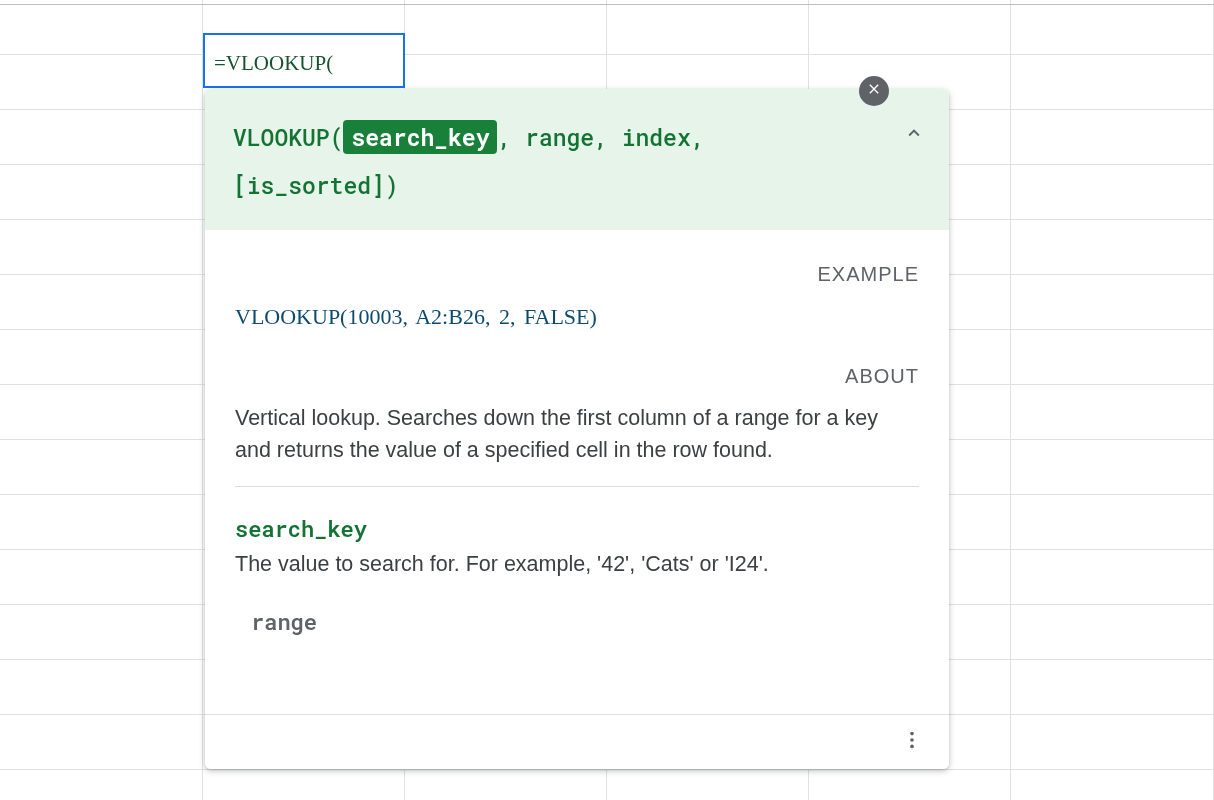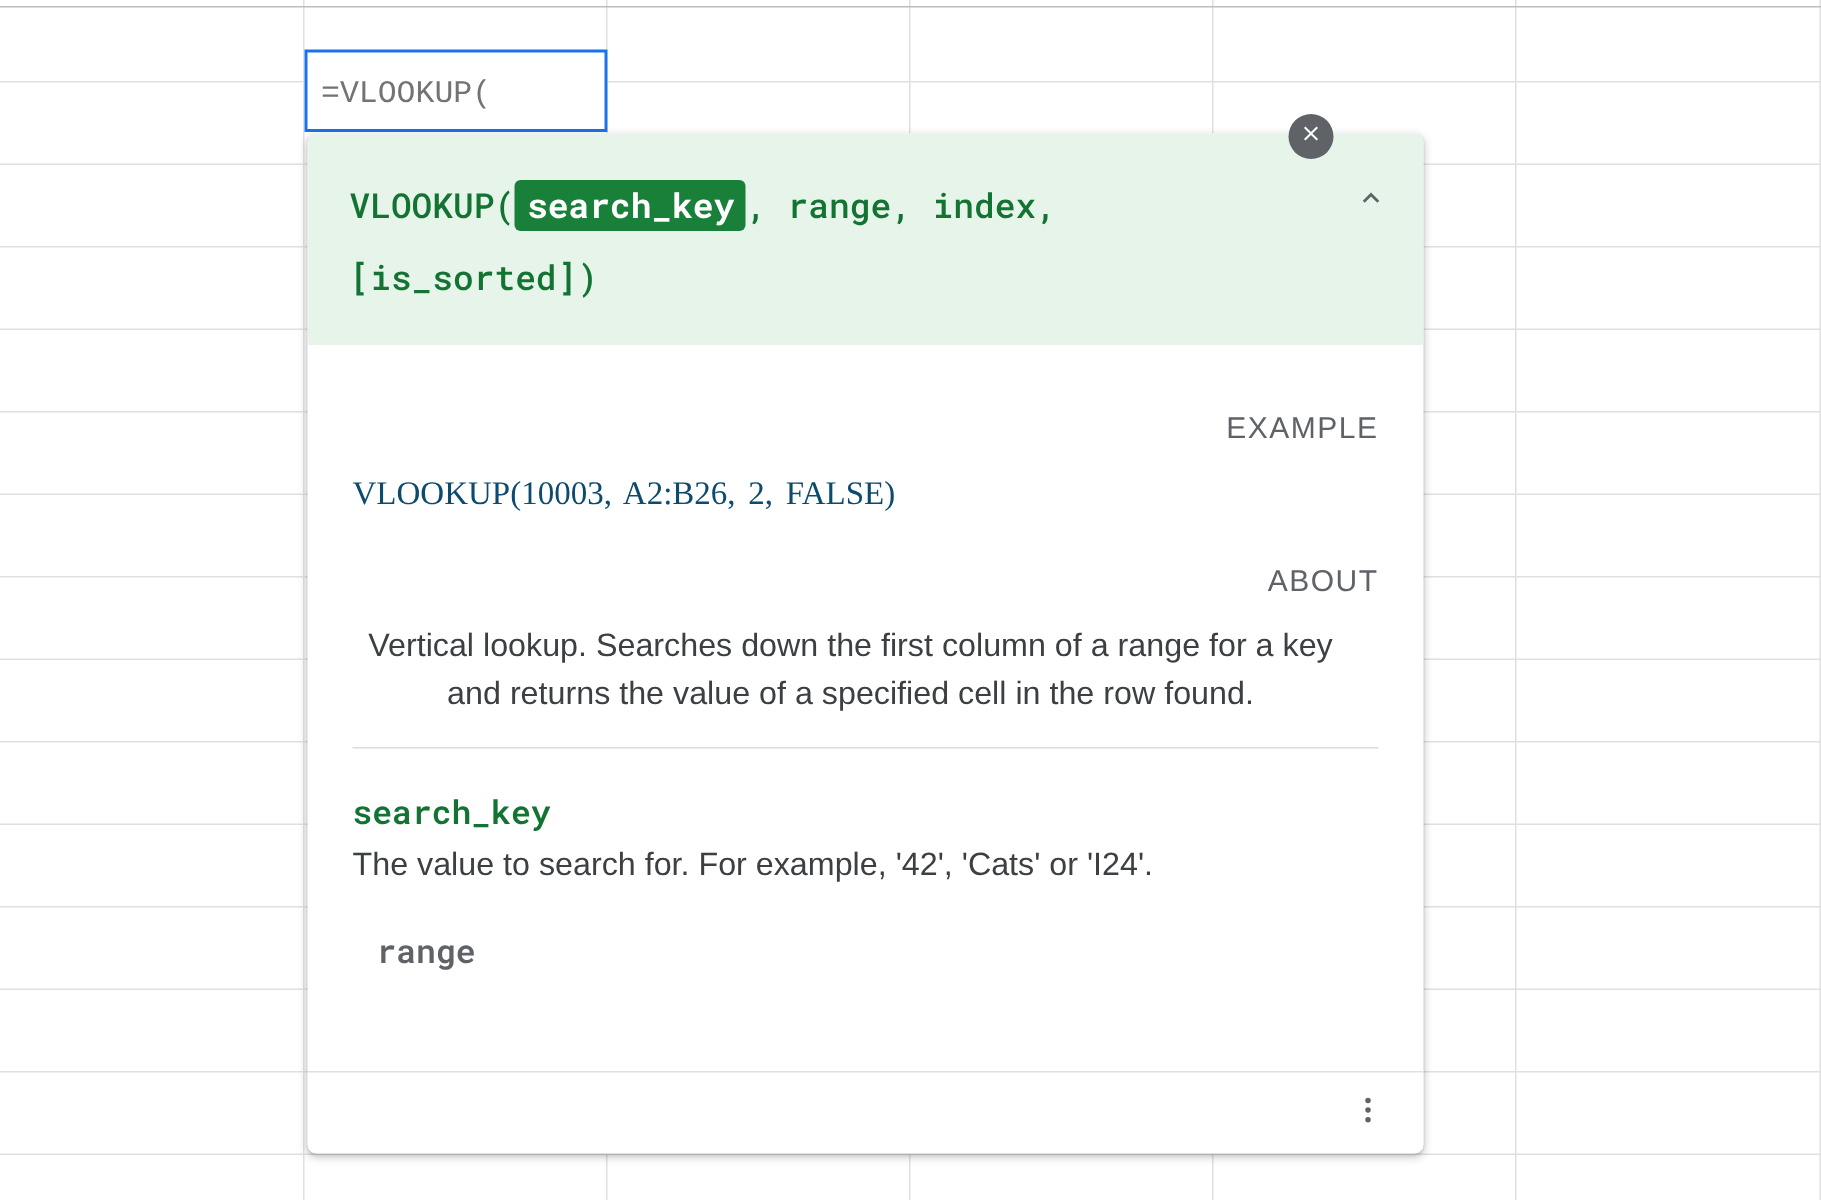--- a/index.html
+++ b/index.html
@@ -39,42 +39,41 @@
     height: 55px;
     border: 2px solid #1a73e8;
     background: #fff;
     z-index: 5;
   }
   .active-cell-input {
     width: 100%;
     height: 100%;
     border: none;
     outline: none;
-    font-family: Liberation Mono, monospace;
+    font-family: Liberation Serif, serif;
     font-size: 21px;
     padding: 6px 9px 0 9px;
-    color: #737373;
+    color: #14532d;
     background: transparent;
   }
 
   
   .help-card {
     position: absolute;
     top: 89px;
     left: 205px;
     width: 744px;
     height: 680px;
     background: #fff;
     border-radius: 6px;
     box-shadow: 0 2px 6px rgba(60,64,67,0.3), 0 1px 2px rgba(60,64,67,0.15);
     z-index: 10;
     display: flex;
     flex-direction: column;
     overflow: hidden;
-    gap: 12px;
   }
   .close-btn {
     position: absolute;
     top: 76px;
     left: 859px;
     width: 30px;
     height: 30px;
     border-radius: 50%;
     background: #5f6368;
     color: #fff;
@@ -135,21 +134,20 @@
     font-family: Liberation Serif, serif;
     color: #0c4a6e;
     font-size: 22px;
     font-weight: 500;
     word-spacing: 3px;
     margin-bottom: 30px;
   }
   .about-text {
     margin-bottom: 20px;
     padding-right: 20px;
-    text-align: center;
   }
   .divider {
     border-top: 1px solid #dadce0;
     margin: 18px 0 26px 0;
   }
   .param-name {
     font-family: "Roboto Mono", "Courier New", monospace;
     font-size: 22px;
     font-weight: 600;
     margin-bottom: 4px;

